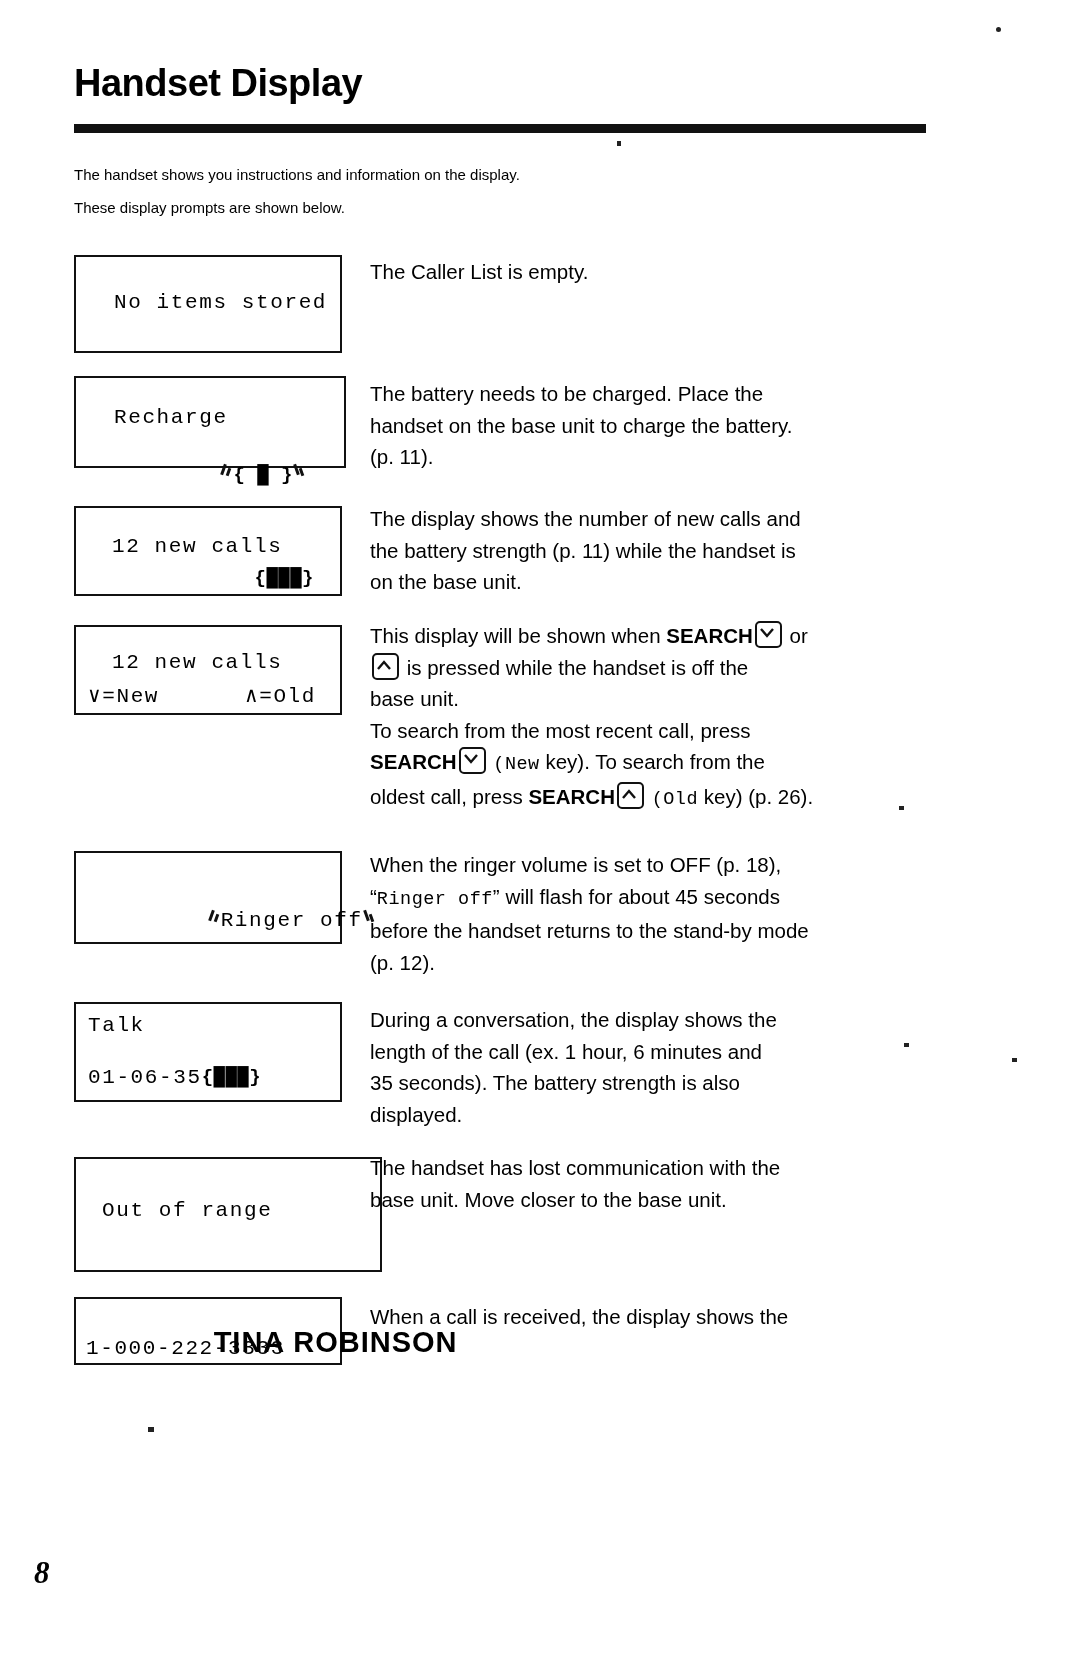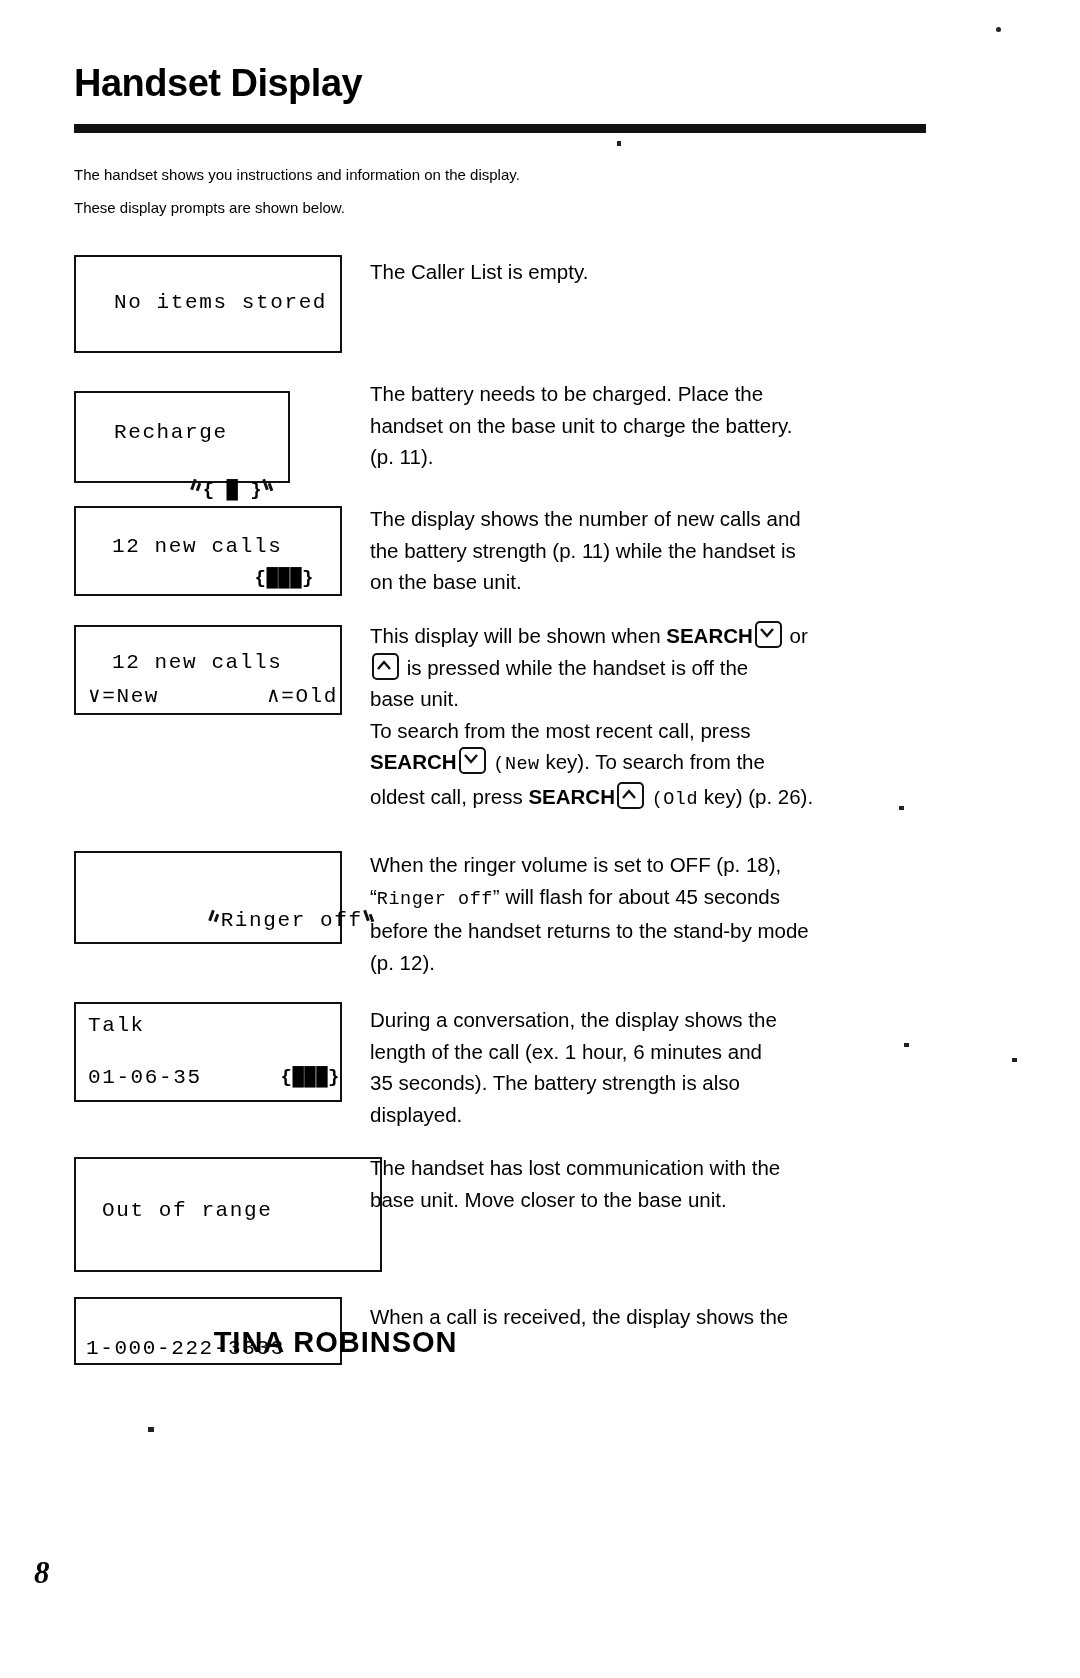--- a/index.html
+++ b/index.html
@@ -169,21 +169,21 @@
   <div class="row">
     <div class="lcd" style="left:74px; top:255px; width:268px; height:98px;">
       <div class="line pad" style="top:34px;">No items stored</div>
     </div>
     <div class="desc" style="top:256px;">
       <div>The Caller List is empty.</div>
     </div>
   </div>
 
   <div class="row">
-    <div class="lcd" style="left:74px; top:391px; width:216px; height:92px;">
+    <div class="lcd" style="left:74px; top:376px; width:272px; height:92px;">
       <div class="line pad" style="top:28px;">Recharge</div>
       <div class="line" style="top:62px; text-align:right; padding-right:38px;">
         <span class="tick l"><i></i><i></i></span><span class="batt">{ █ }</span><span class="tick r"><i></i><i></i></span>
       </div>
     </div>
     <div class="desc" style="top:378px;">
       <div>The battery needs to be charged. Place the</div>
       <div>handset on the base unit to charge the battery.</div>
       <div>(p. 11).</div>
     </div>
@@ -197,21 +197,21 @@
     <div class="desc" style="top:503px;">
       <div>The display shows the number of new calls and</div>
       <div>the battery strength (p. 11) while the handset is</div>
       <div>on the base unit.</div>
     </div>
   </div>
 
   <div class="row">
     <div class="lcd" style="left:74px; top:625px; width:268px; height:90px;">
       <div class="line center-ish" style="top:24px;">12 new calls</div>
-      <div class="line" style="top:56px; padding-left:12px; padding-right:2px; display:flex; justify-content:space-between;">
+      <div class="line" style="top:56px; padding-left:12px; padding-right:24px; display:flex; justify-content:space-between;">
         <span>∨=New</span>
         <span>∧=Old</span>
       </div>
     </div>
 
     <div class="desc" style="top:620px;">
       <div>
         <span>This display will be shown when </span><span class="b">SEARCH</span><span class="keyicon"><svg width="16" height="14" viewBox="0 0 16 14">
               <path d="M2 3 L8 10 L14 3" stroke="#111" stroke-width="2.4" fill="none"></path>
             </svg></span><span> or</span>
@@ -250,21 +250,21 @@
         <span>“</span><span class="mono">Ringer off</span><span>” will flash for about 45 seconds</span>
       </div>
       <div>before the handset returns to the stand-by mode</div>
       <div>(p. 12).</div>
     </div>
   </div>
 
   <div class="row">
     <div class="lcd" style="left:74px; top:1002px; width:268px; height:100px;">
       <div class="line" style="top:10px; padding-left:12px;">Talk</div>
-      <div class="line" style="top:62px; padding-left:12px; display:flex; justify-content:space-between;">
+      <div class="line" style="top:62px; padding-left:12px; display:flex; ">
         <span>01-06-35</span>
         <span class="batt">{███}</span>
       </div>
     </div>
     <div class="desc" style="top:1004px;">
       <div>During a conversation, the display shows the</div>
       <div>length of the call (ex. 1 hour, 6 minutes and</div>
       <div>35 seconds). The battery strength is also</div>
       <div>displayed.</div>
     </div>

